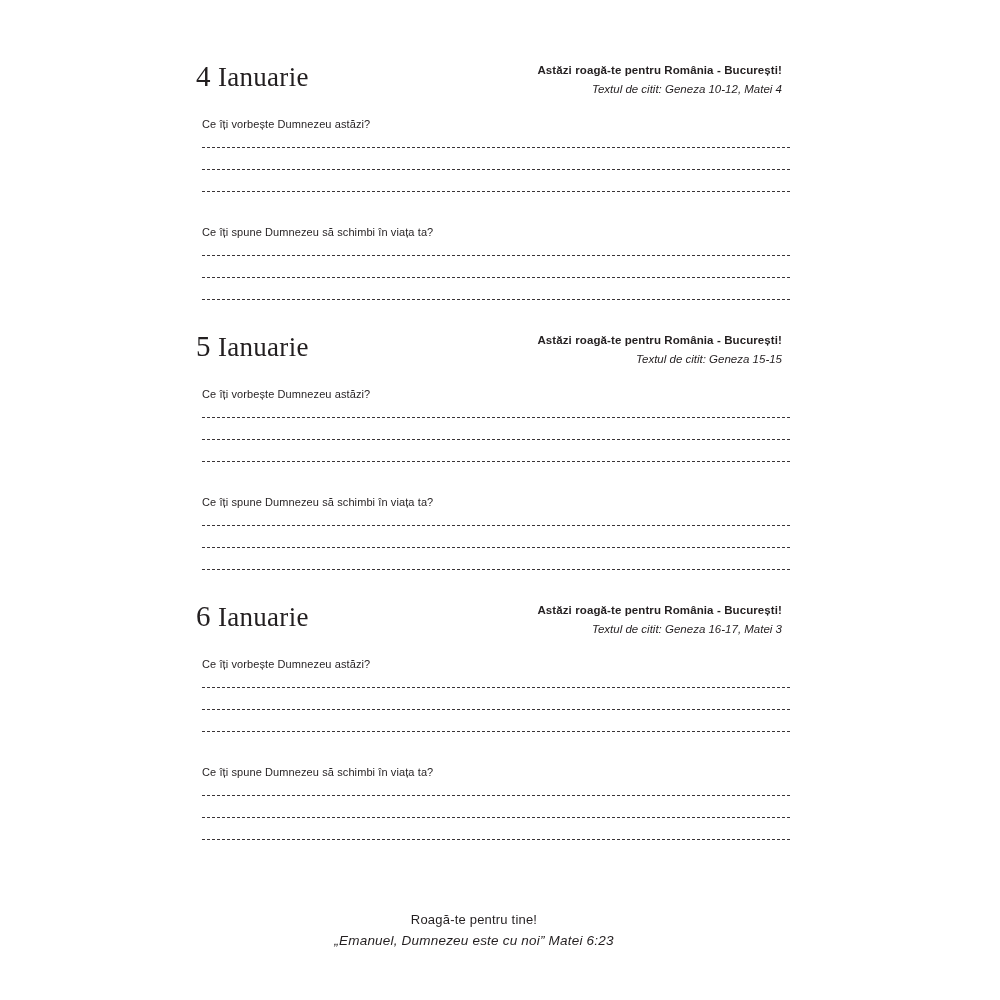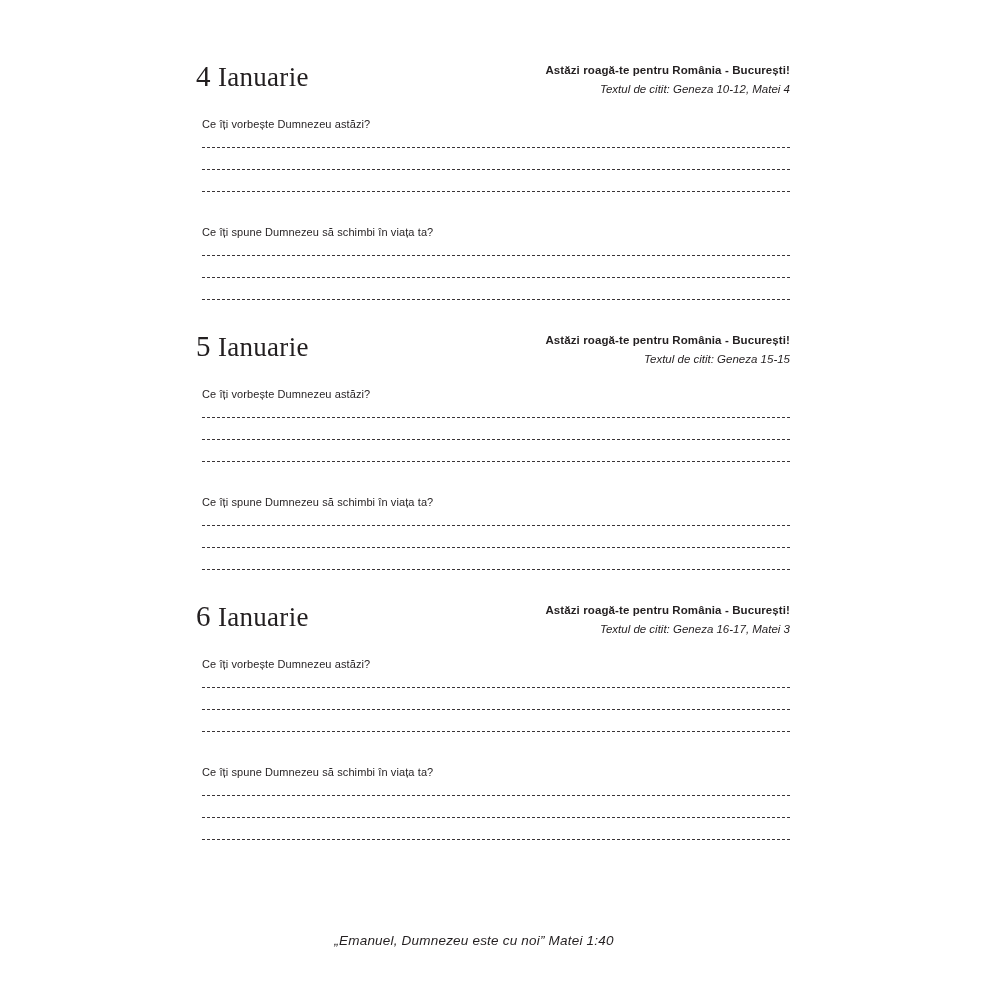--- a/index.html
+++ b/index.html
@@ -45,21 +45,21 @@
     line-height: 32px;
     letter-spacing: 0.3px;
     color: #231f20;
     white-space: nowrap;
   }
   .day-title .num {
     font-size: 29px;
   }
   .day-meta {
     position: absolute;
-    right: 0;
+    right: 8px;
     top: 4px;
     text-align: right;
   }
   .pray-line {
     font-size: 11.5px;
     font-weight: bold;
     letter-spacing: 0.1px;
     color: #231f20;
     white-space: nowrap;
   }
@@ -198,15 +198,16 @@
       <div class="lines">
         <div class="rule"></div>
         <div class="rule"></div>
         <div class="rule"></div>
       </div>
     </div>
 
   </div>
 
   <div class="footer">
-    <div class="footer-line2">„Emanuel, Dumnezeu este cu noi” Matei 1:40</div>
+    <div class="footer-line1">Roagă-te pentru tine!</div>
+    <div class="footer-line2">„Emanuel, Dumnezeu este cu noi” Matei 6:23</div>
   </div>
 </div>
 
 </body></html>

